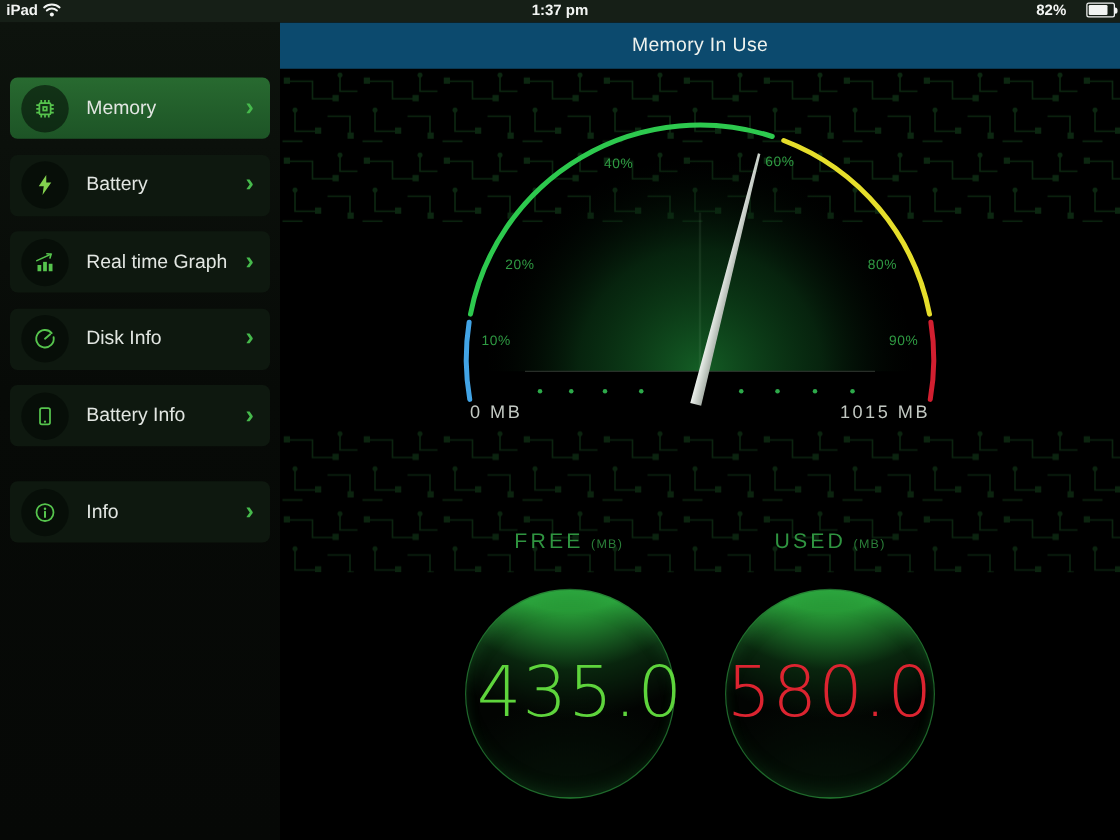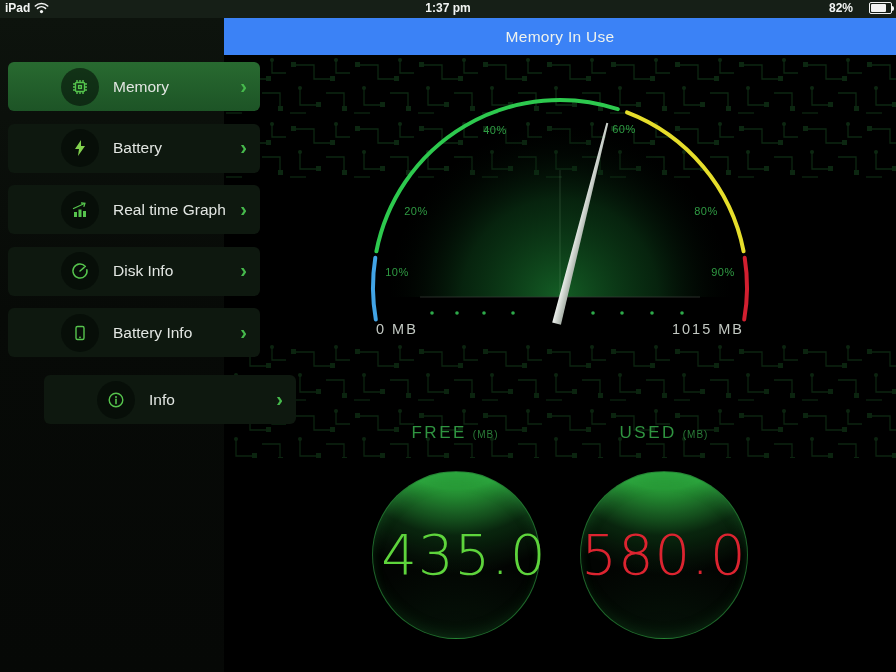--- a/index.html
+++ b/index.html
@@ -11,28 +11,28 @@
   
   .statusbar{position:absolute;left:0;top:0;right:0;height:18px;background:#161f17;z-index:30;
     display:flex;align-items:center;color:#f2f4f2;font-size:12px;}
   .sb-left{position:absolute;left:5px;top:1px;display:flex;align-items:center;gap:4px;font-weight:600;}
   .sb-center{position:absolute;left:0;right:0;text-align:center;top:1px;font-weight:600;}
   .sb-right{position:absolute;right:4px;top:1px;display:flex;align-items:center;gap:16px;font-weight:600;}
   .bat{width:21px;height:10px;border:1px solid #f2f4f2;border-radius:2px;position:relative;display:inline-block;}
   .bat-fill{position:absolute;left:1px;top:1px;bottom:1px;width:15px;background:#f2f4f2;border-radius:1px;}
   .bat-nub{position:absolute;right:-3px;top:2.5px;width:2px;height:5px;background:#f2f4f2;border-radius:0 2px 2px 0;}
   
-  .titlebar{position:absolute;left:224px;right:0;top:18px;height:37px;background:#3b82f6;z-index:20;
+  .titlebar{position:absolute;left:224px;right:0;top:18px;height:37px;background:#0c4a6e;z-index:20;
     display:flex;align-items:center;justify-content:center;}
   .title{color:#eef2ee;font-size:15.5px;letter-spacing:.3px;}
   
   .sidebar{position:absolute;left:0;top:18px;bottom:0;width:224px;z-index:25;
     background:linear-gradient(#0d130d,#070a07 45%,#060806);}
   .side-item{position:absolute;left:8px;width:208px;height:49px;border-radius:6px;
-    background:#0e180f;display:flex;align-items:center;cursor:pointer;padding-left:44px;}
+    background:#0e180f;display:flex;align-items:center;cursor:pointer;}
   .side-item.selected{background:linear-gradient(#286a30,#1d5426);}
   .icon-circle{width:38px;height:38px;border-radius:50%;margin-left:9px;flex:0 0 auto;
     background:rgba(2,8,3,.55);display:flex;align-items:center;justify-content:center;}
   .side-label{color:#e2e6e2;font-size:15.5px;margin-left:14px;flex:1;}
   .chev{color:#46b94c;font-size:20px;font-weight:700;margin-right:13px;line-height:1;transform:translateY(-1px);}
   
   .main{position:absolute;left:224px;top:55px;right:0;bottom:0;background:#000;z-index:10;}
   .band{position:absolute;left:0;width:672px;}
   .gauge-svg{position:absolute;left:0;top:0;}
   .readout-label{position:absolute;top:368px;height:18px;text-align:center;
@@ -140,21 +140,21 @@
     <span class="icon-circle">
       <svg width="20" height="20" viewBox="0 0 20 20">
         <rect x="6" y="3.5" width="8" height="13" rx="1.5" stroke="#56c44d" stroke-width="1.4" fill="none"></rect>
         <circle cx="10" cy="14.3" r="0.9" fill="#56c44d"></circle>
       </svg>
     </span>
     <span class="side-label">Battery Info</span>
     <span class="chev">›</span>
   </div>
 
-  <div class="side-item" style="top:357px;margin-left:36px;">
+  <div class="side-item" style="top:367px;">
     <span class="icon-circle">
       <svg width="20" height="20" viewBox="0 0 20 20">
         <circle cx="10" cy="10" r="6.8" stroke="#56c44d" stroke-width="1.4" fill="none"></circle>
         <circle cx="10" cy="6.9" r="1" fill="#56c44d"></circle>
         <path d="M10 9.3 V13.6" stroke="#56c44d" stroke-width="1.6" stroke-linecap="round"></path>
       </svg>
     </span>
     <span class="side-label">Info</span>
     <span class="chev">›</span>
   </div>

